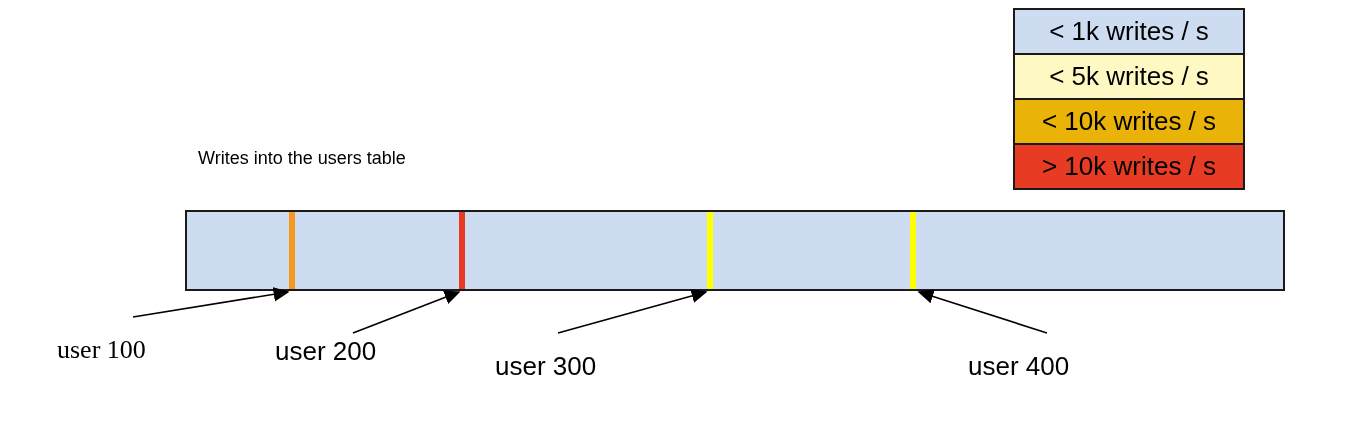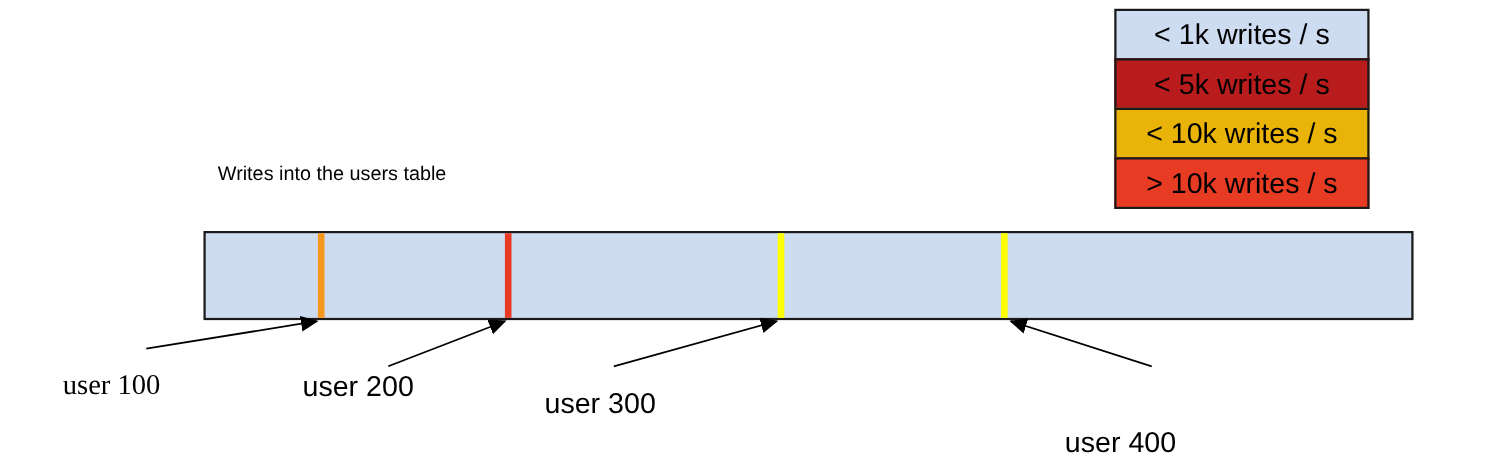--- a/index.html
+++ b/index.html
@@ -58,39 +58,39 @@
   .stripe-4 { left: 723px; }
   .user-label {
     position: absolute;
     font-size: 26px;
     color: #000000;
     white-space: nowrap;
   }
   .label-1 { left: 57px;  top: 335px; font-family: Liberation Serif, serif; }
   .label-2 { left: 275px; top: 336px; }
   .label-3 { left: 495px; top: 351px; }
-  .label-4 { left: 968px; top: 351px; margin-top: 36px; }
+  .label-4 { left: 968px; top: 351px; }
   .arrows {
     position: absolute;
     left: 0; top: 0;
     width: 1350px;
     height: 422px;
     pointer-events: none;
   }
 </style>
 </head>
 <body>
 
 <div class="canvas">
 
   <div class="title">Writes into the users table</div>
 
   <div class="legend">
     <div class="legend-row" style="background-color: rgb(205, 220, 240);">&lt; 1k writes / s</div>
-    <div class="legend-row" style="background-color: #b91c1c;">&lt; 5k writes / s</div>
+    <div class="legend-row" style="background-color: #fef9c3;">&lt; 5k writes / s</div>
     <div class="legend-row" style="background-color: #eab308;">&lt; 10k writes / s</div>
     <div class="legend-row" style="background-color: rgb(231, 59, 35);">&gt; 10k writes / s</div>
   </div>
 
   <div class="bar" style="background-color: rgb(205, 220, 240);">
     <div class="stripe stripe-1" style="background-color: rgb(246, 152, 29);"></div>
     <div class="stripe stripe-2" style="background-color: rgb(231, 59, 35);"></div>
     <div class="stripe stripe-3" style="background-color: rgb(254, 255, 0);"></div>
     <div class="stripe stripe-4" style="background-color: rgb(254, 255, 0);"></div>
   </div>

